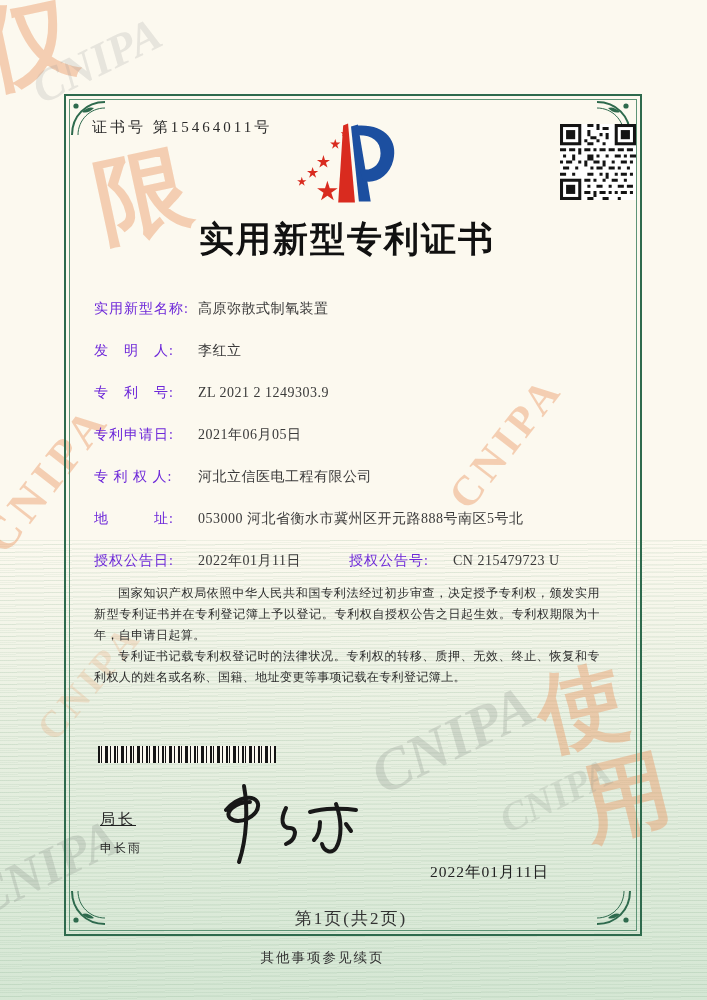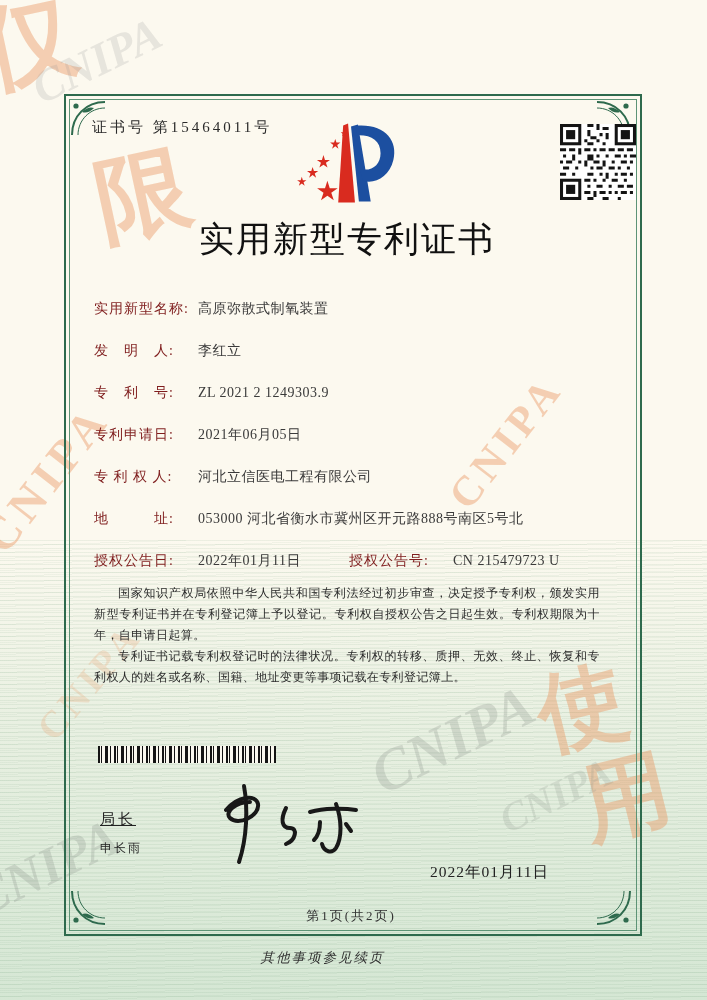--- a/index.html
+++ b/index.html
@@ -35,40 +35,40 @@
   .c-tl{left:70px;top:100px;}
   .c-tr{left:596px;top:100px;transform:scaleX(-1);}
   .c-bl{left:70px;top:890px;transform:scaleY(-1);}
   .c-br{left:596px;top:890px;transform:scale(-1,-1);}
   
   .content{position:absolute;left:0;top:0;width:707px;height:981px;z-index:4;border-radius:15px;}
   .cert-no{position:absolute;left:92px;top:118px;font-size:15px;letter-spacing:3px;color:#2b2b2b;}
   .logo{position:absolute;left:288px;top:110px;width:128px;height:106px;}
   .qr{position:absolute;left:560px;top:124px;width:76px;height:76px;background:#fff;}
   .title{position:absolute;left:64px;top:216px;width:566px;text-align:center;
-         font-size:35px;font-weight:normal;letter-spacing:2px;color:#111;}
+         font-size:35px;font-weight:bold;letter-spacing:2px;color:#111;}
   .fields{position:absolute;left:94px;top:300px;width:500px;font-size:14px;color:#3a3a3a;}
   .row{height:42px;line-height:17px;}
-  .lbl{display:inline-block;min-width:100px;letter-spacing:1px;color:#7f1d1d;}
+  .lbl{display:inline-block;min-width:100px;letter-spacing:1px;color:#6d28d9;}
   .val{margin-left:4px;letter-spacing:0.5px;text-align:right;}
   .grant .g2{margin-left:48px;font-family:Liberation Serif, serif;}
   .paras{position:absolute;left:94px;top:583px;width:506px;font-size:12px;line-height:21px;
          text-align:justify;color:#2c2c2c;letter-spacing:0.4px;}
   .paras p{margin:0;text-indent:2em;}
   .barcode{position:absolute;left:98px;top:746px;width:178px;height:17px;
     background:repeating-linear-gradient(90deg,#141414 0 2px,#faf8ef 2px 3px,#141414 3px 4px,
       #faf8ef 4px 7px,#141414 7px 10px,#faf8ef 10px 12px,#141414 12px 13px,#faf8ef 13px 16px);}
   .signer-title{position:absolute;left:100px;top:810px;font-size:15px;letter-spacing:3px;color:#222;text-decoration:underline;}
   .signer-name{position:absolute;left:100px;top:840px;font-size:12px;letter-spacing:2px;color:#222;}
   .signature{position:absolute;left:198px;top:778px;width:175px;height:92px;}
   .issue-date{position:absolute;left:430px;top:862px;font-size:15.5px;letter-spacing:1px;color:#222;}
   .page-num{position:absolute;left:64px;top:907px;width:574px;text-align:center;
-            font-size:13px;letter-spacing:2px;color:#333;}
+            font-size:17px;letter-spacing:2px;color:#333;}
   .note{position:absolute;left:0;top:949px;width:645px;text-align:center;
-        font-size:13.5px;letter-spacing:2px;color:#333;font-style:italic;}
+        font-size:13.5px;letter-spacing:2px;color:#333;}
 </style>
 </head>
 <body>
 
 <div class="page">
 
   <div class="guilloche"></div>
 
   <span class="wm wm-o wm-jin">仅</span>
   <span class="wm wm-o wm-xian">限</span>

